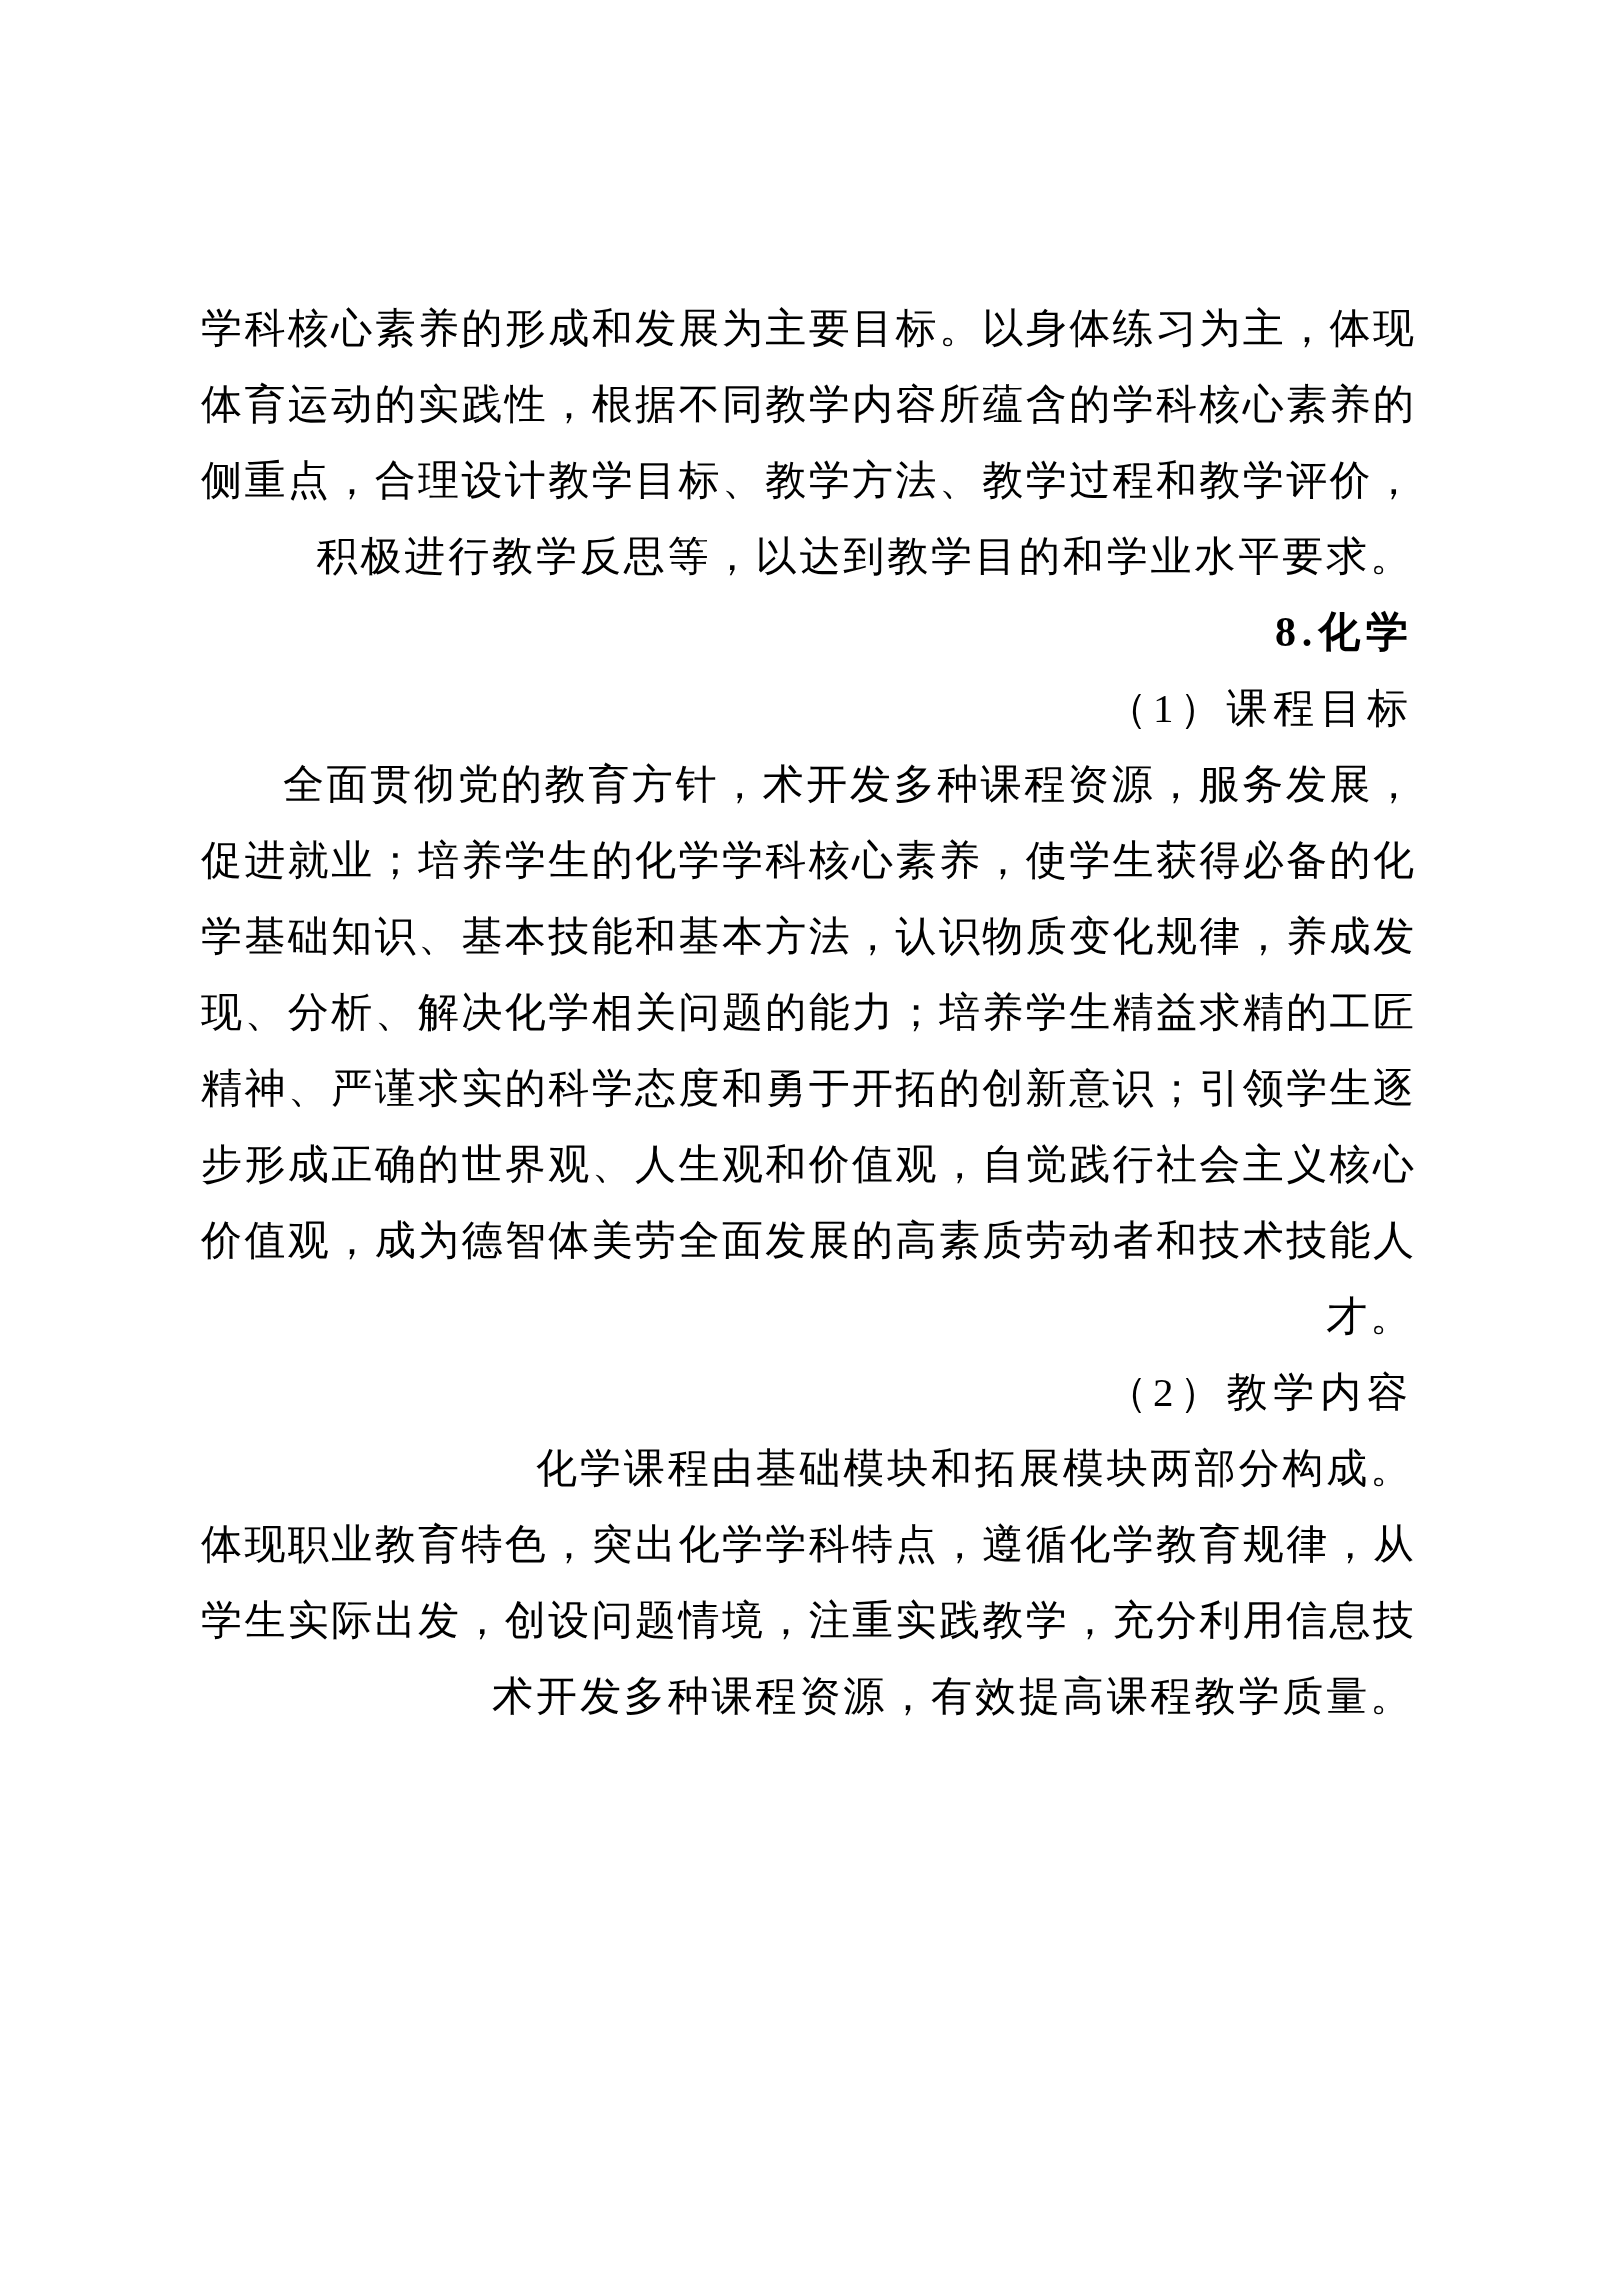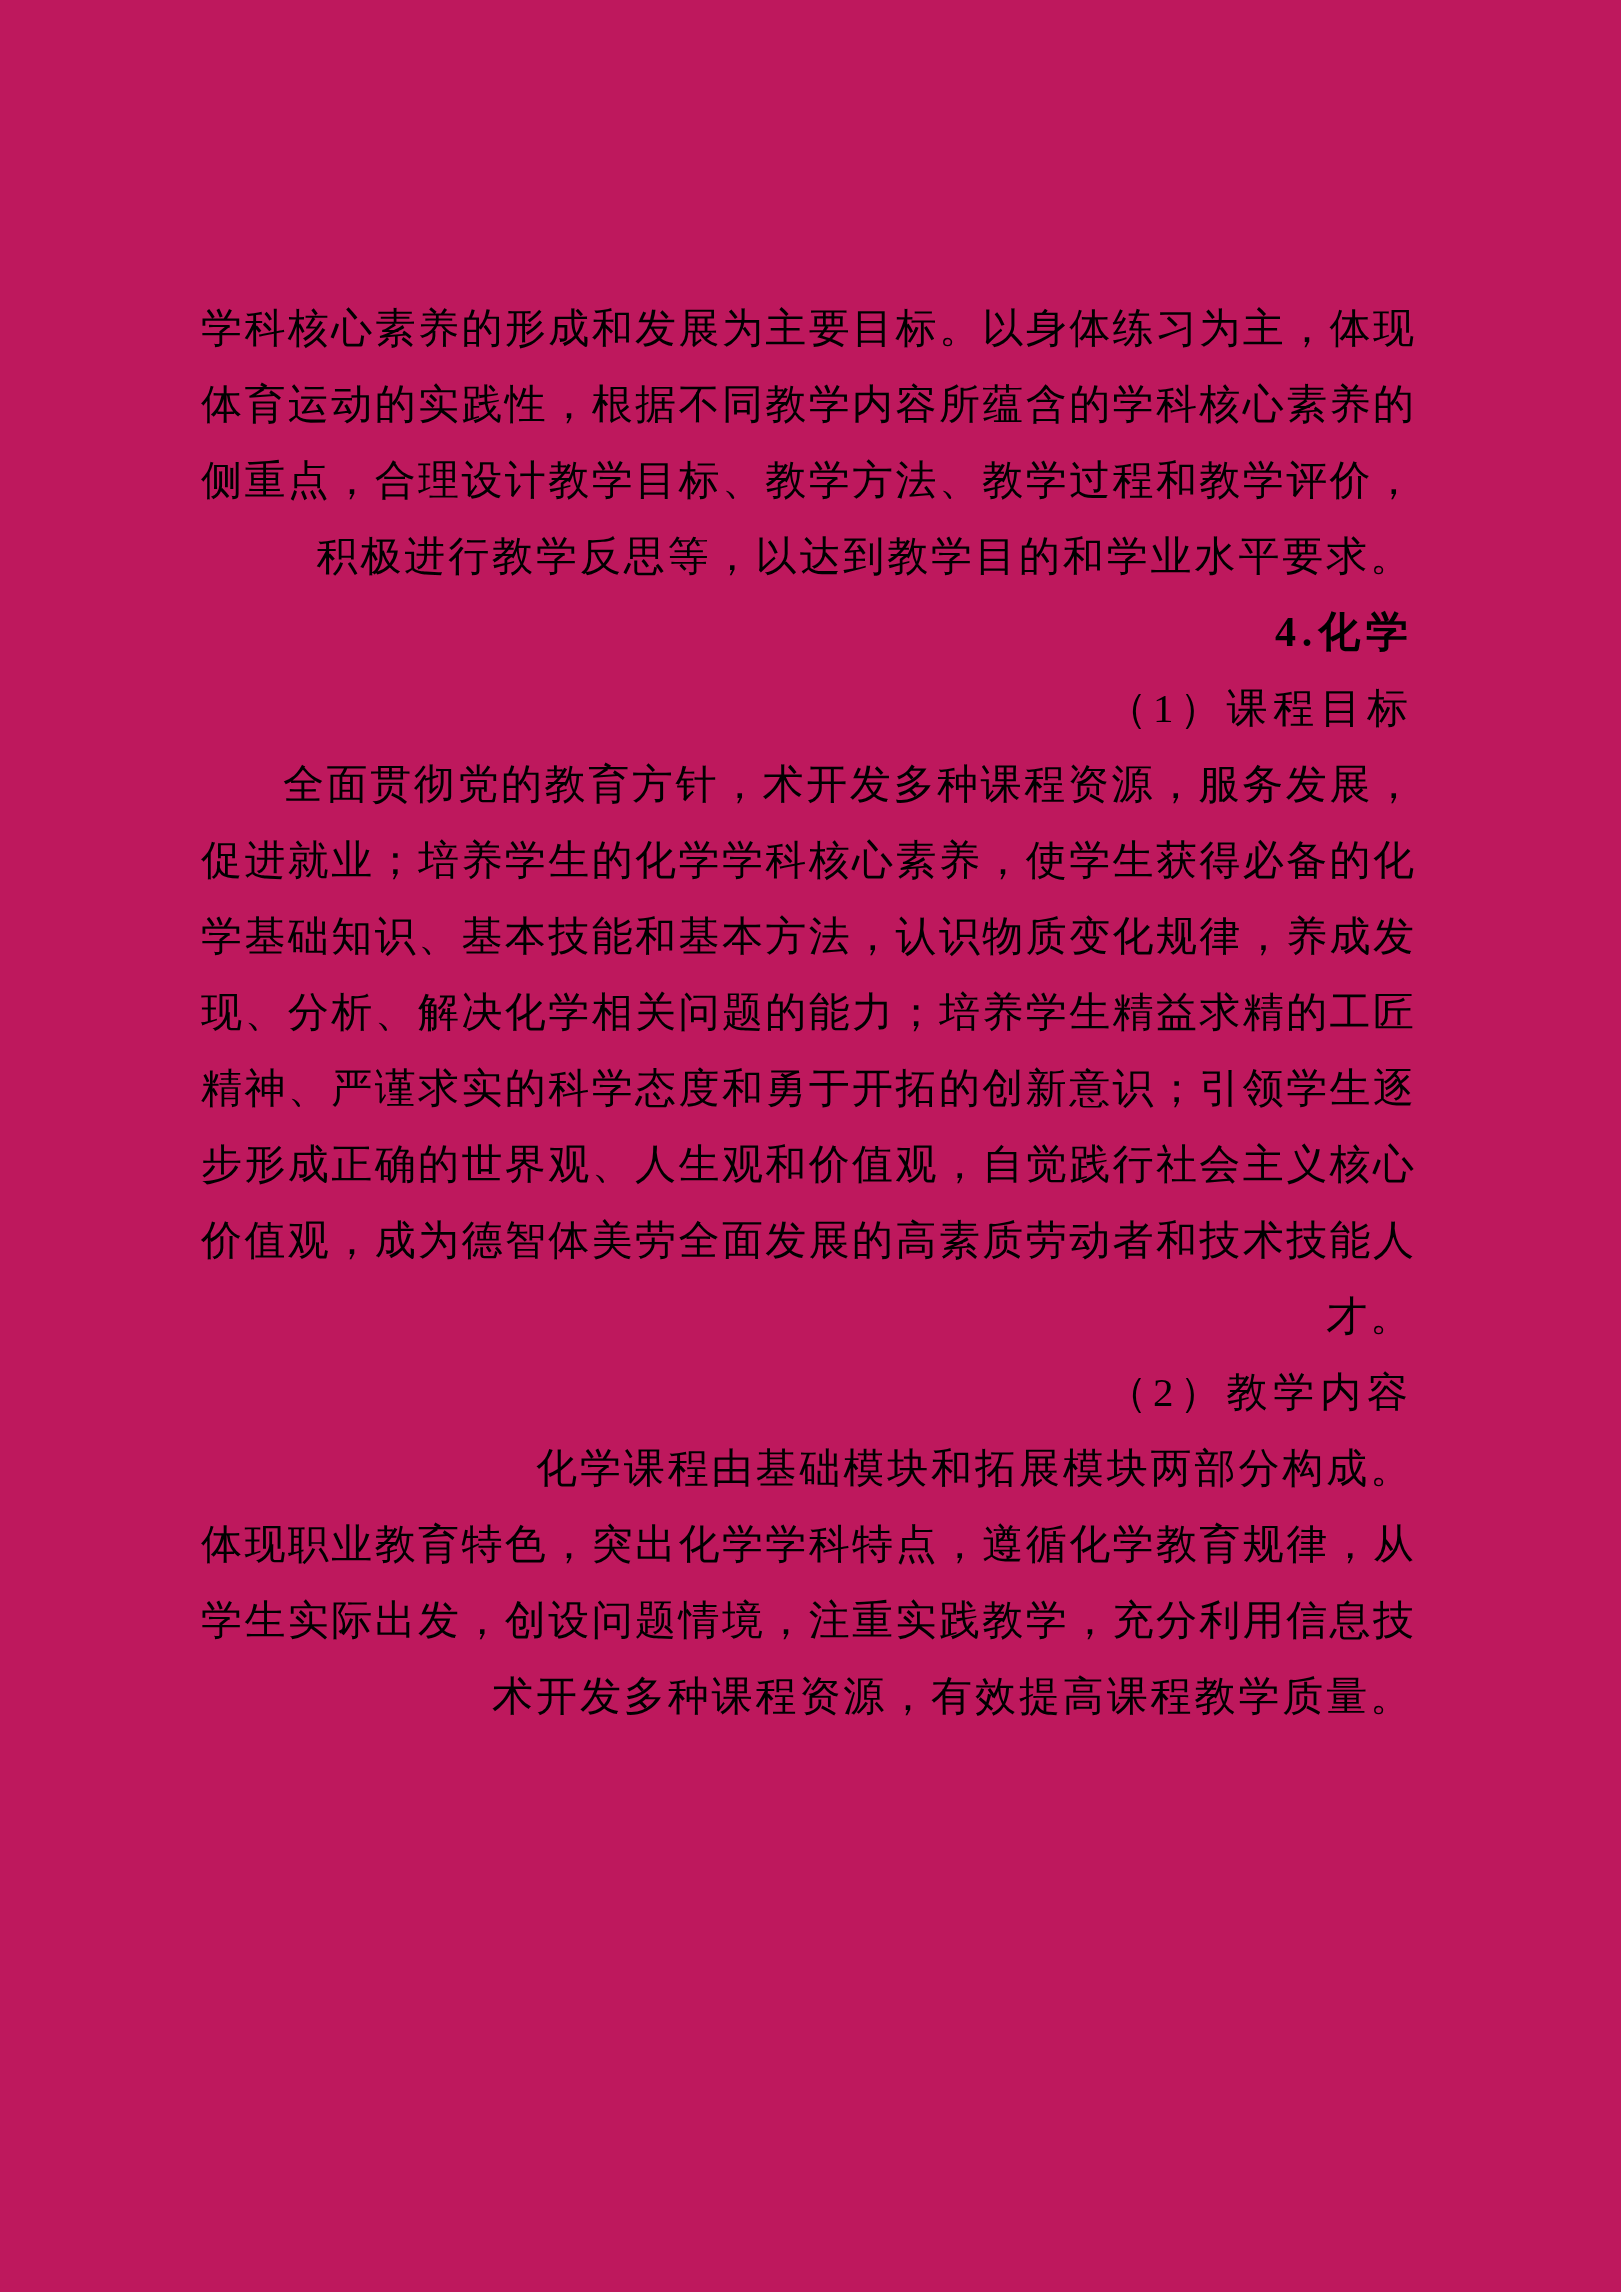--- a/index.html
+++ b/index.html
@@ -4,21 +4,21 @@
 <style>
   html, body {
     margin: 0;
     padding: 0;
     background: #888;
   }
   .page {
     position: relative;
     width: 1621px;
     height: 2293px;
-    background: #be185d;
+    background: #ffffff;
     overflow: hidden;
     font-family: "Liberation Serif", "DejaVu Serif", serif;
     color: #000000;
   }
   .content {
     position: absolute;
     left: 201px;
     top: 290px;
     width: 1213px;
     font-size: 41px;
@@ -60,21 +60,21 @@
 <body>
 
 <div class="page">
   <div class="content">
 
     <div class="line j">学科核心素养的形成和发展为主要目标。以身体练习为主，体现</div>
     <div class="line j">体育运动的实践性，根据不同教学内容所蕴含的学科核心素养的</div>
     <div class="line j">侧重点，合理设计教学目标、教学方法、教学过程和教学评价，</div>
     <div class="line plain">积极进行教学反思等，以达到教学目的和学业水平要求。</div>
 
-    <div class="line heading">4.化学</div>
+    <div class="line heading">8.化学</div>
 
     <div class="line sub">（1）课程目标</div>
     <div class="line j ind">全面贯彻党的教育方针，术开发多种课程资源，服务发展，</div>
     <div class="line j">促进就业；培养学生的化学学科核心素养，使学生获得必备的化</div>
     <div class="line j">学基础知识、基本技能和基本方法，认识物质变化规律，养成发</div>
     <div class="line j">现、分析、解决化学相关问题的能力；培养学生精益求精的工匠</div>
     <div class="line j">精神、严谨求实的科学态度和勇于开拓的创新意识；引领学生逐</div>
     <div class="line j">步形成正确的世界观、人生观和价值观，自觉践行社会主义核心</div>
     <div class="line j">价值观，成为德智体美劳全面发展的高素质劳动者和技术技能人</div>
     <div class="line plain">才。</div>

